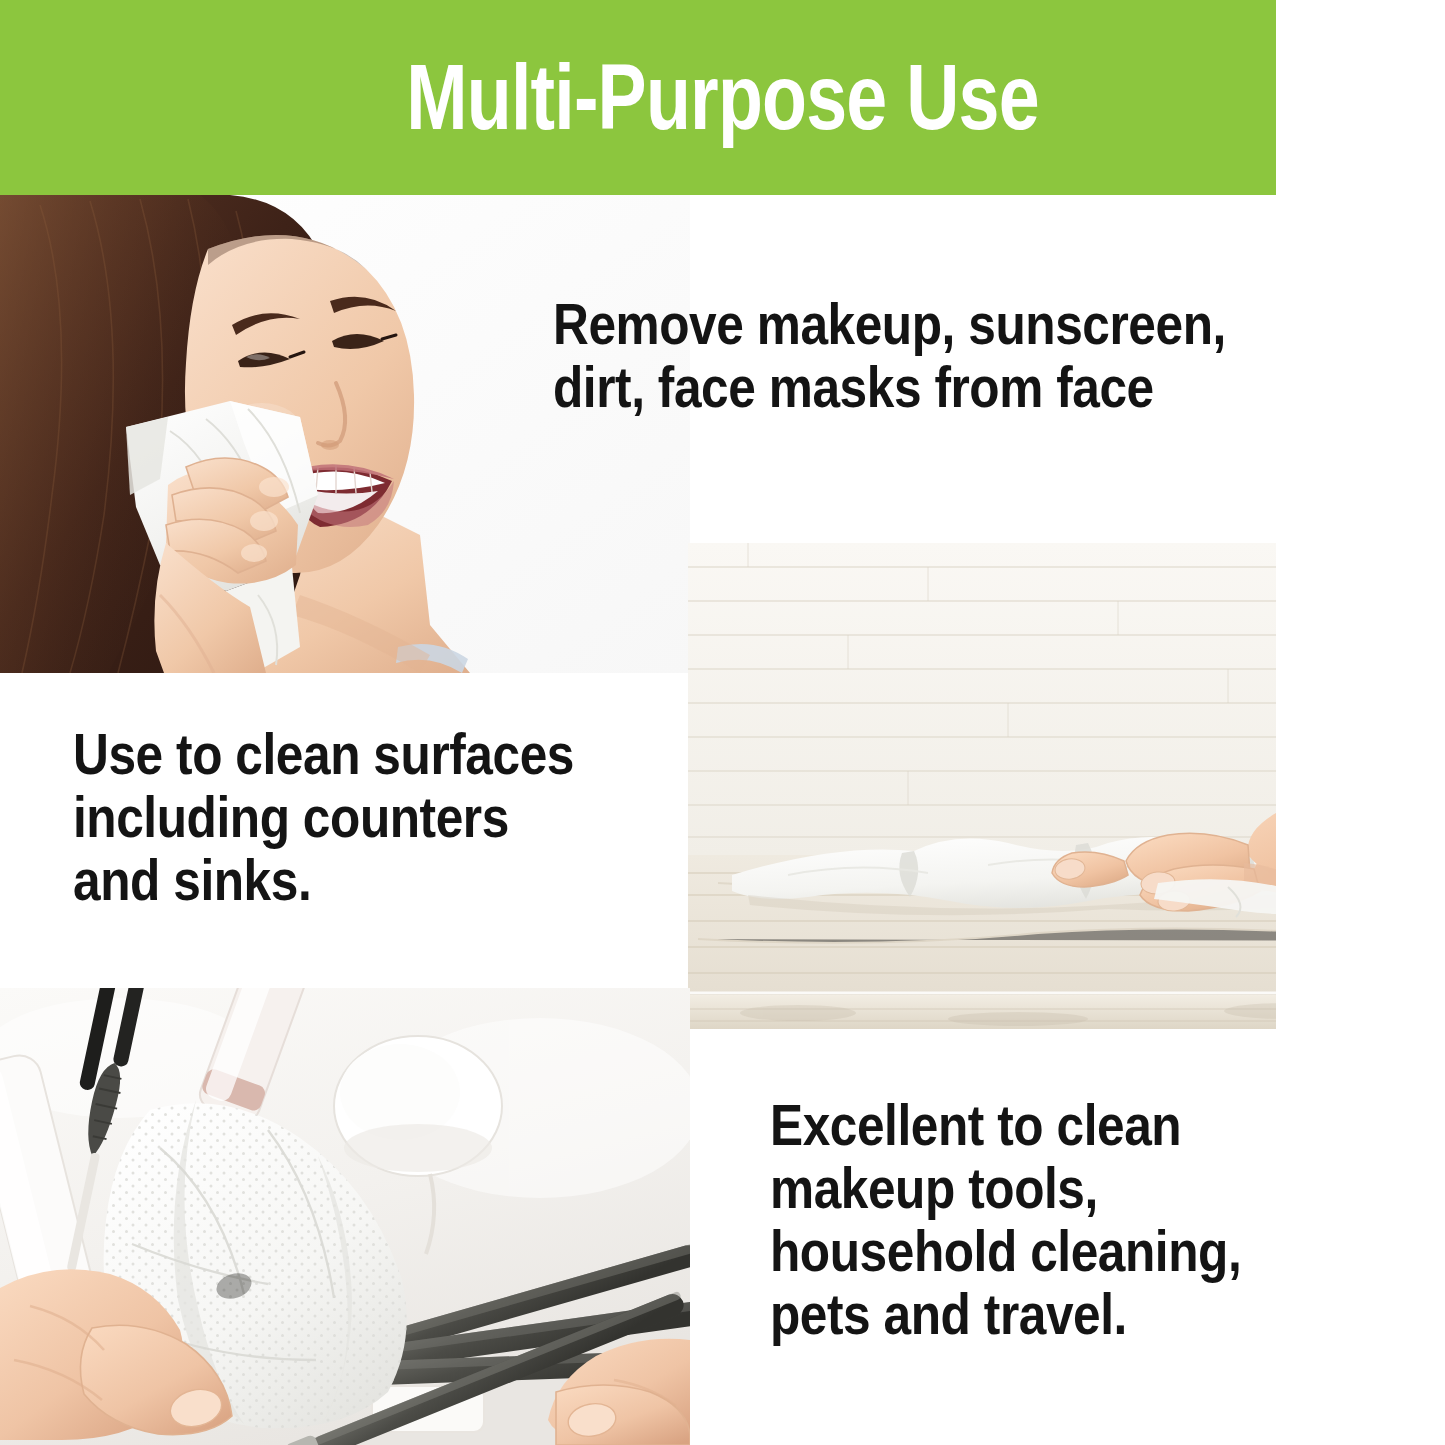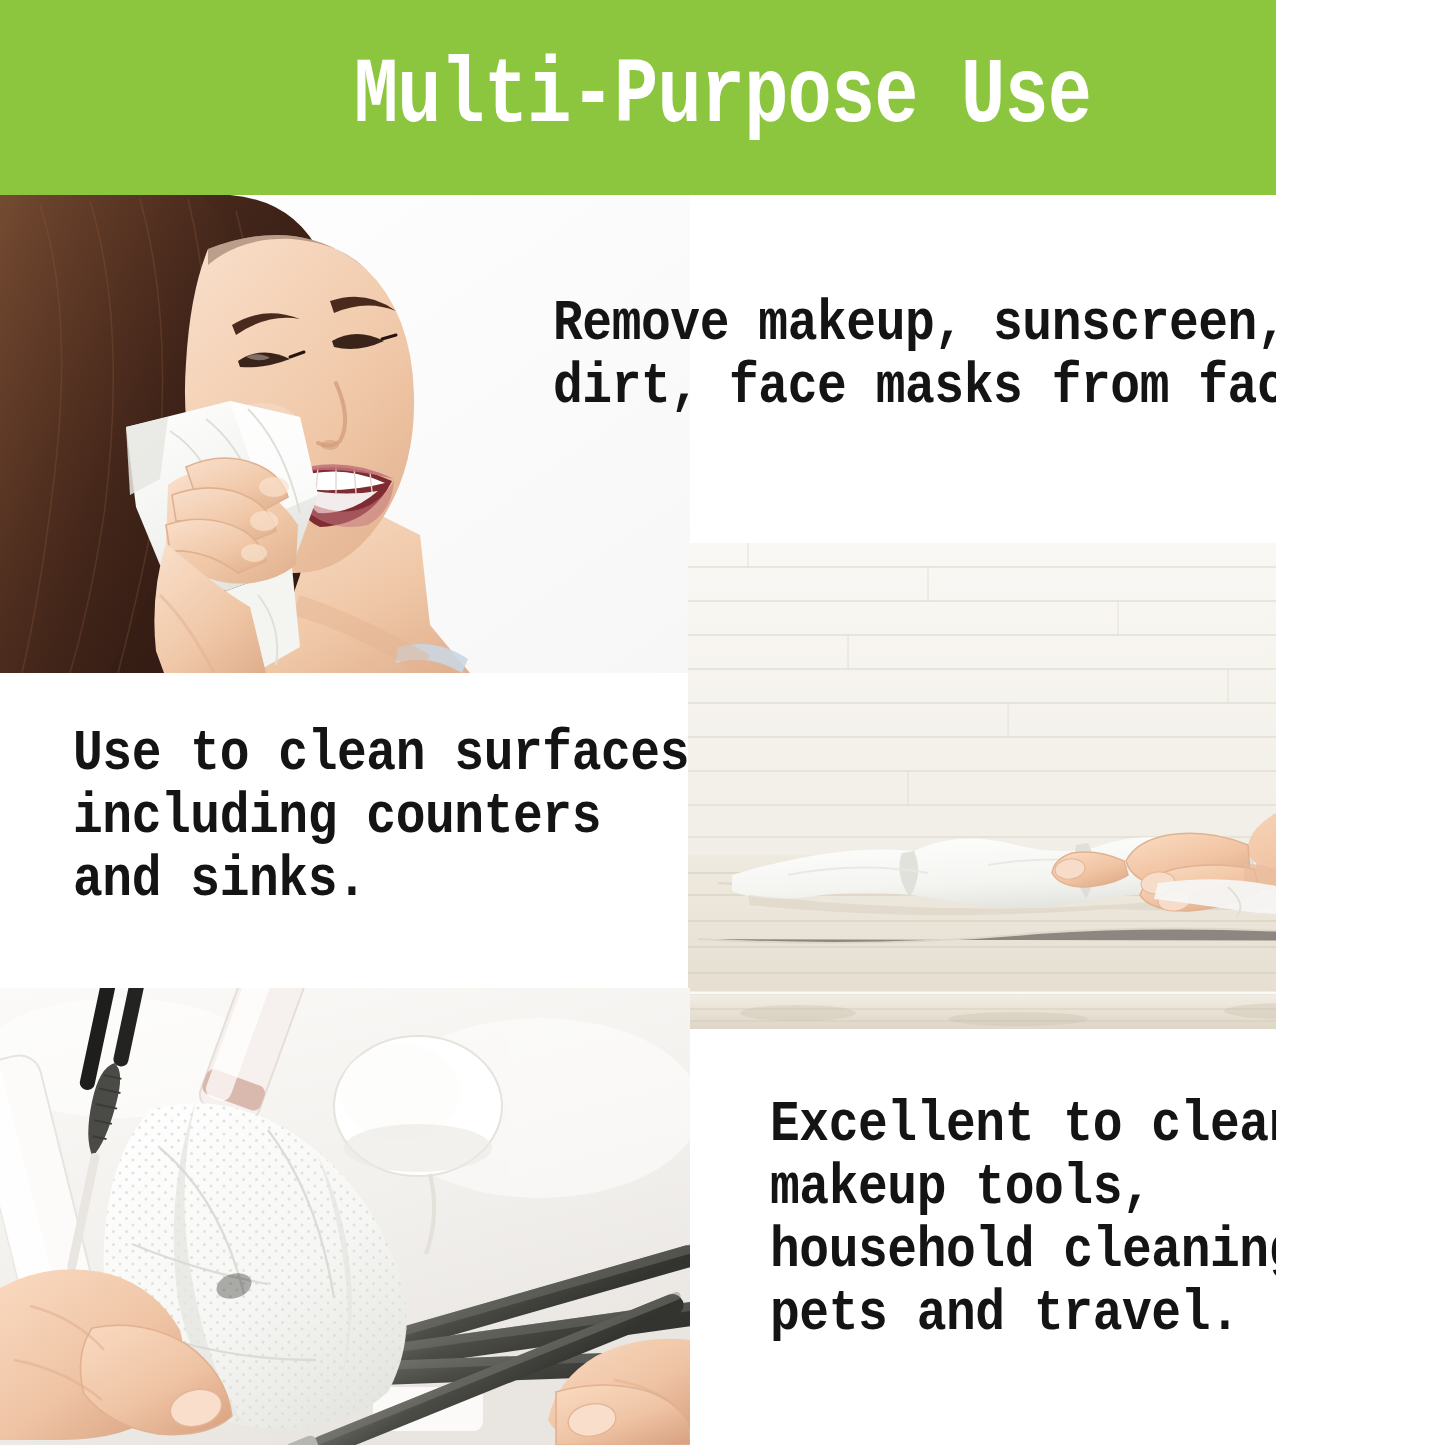--- a/index.html
+++ b/index.html
@@ -7,21 +7,21 @@
     margin: 0;
     padding: 0;
     background: #ffffff;
   }
   #infographic {
     position: relative;
     width: 1276px;
     height: 1445px;
     background: #ffffff;
     overflow: hidden;
-    font-family: Liberation Mono, monospace;
+    font-family: Liberation Sans, sans-serif;
   }
 
   
   .header-banner {
     position: absolute;
     left: 0;
     top: 0;
     width: 1445px;
     height: 195px;
     background: #8CC63E;

